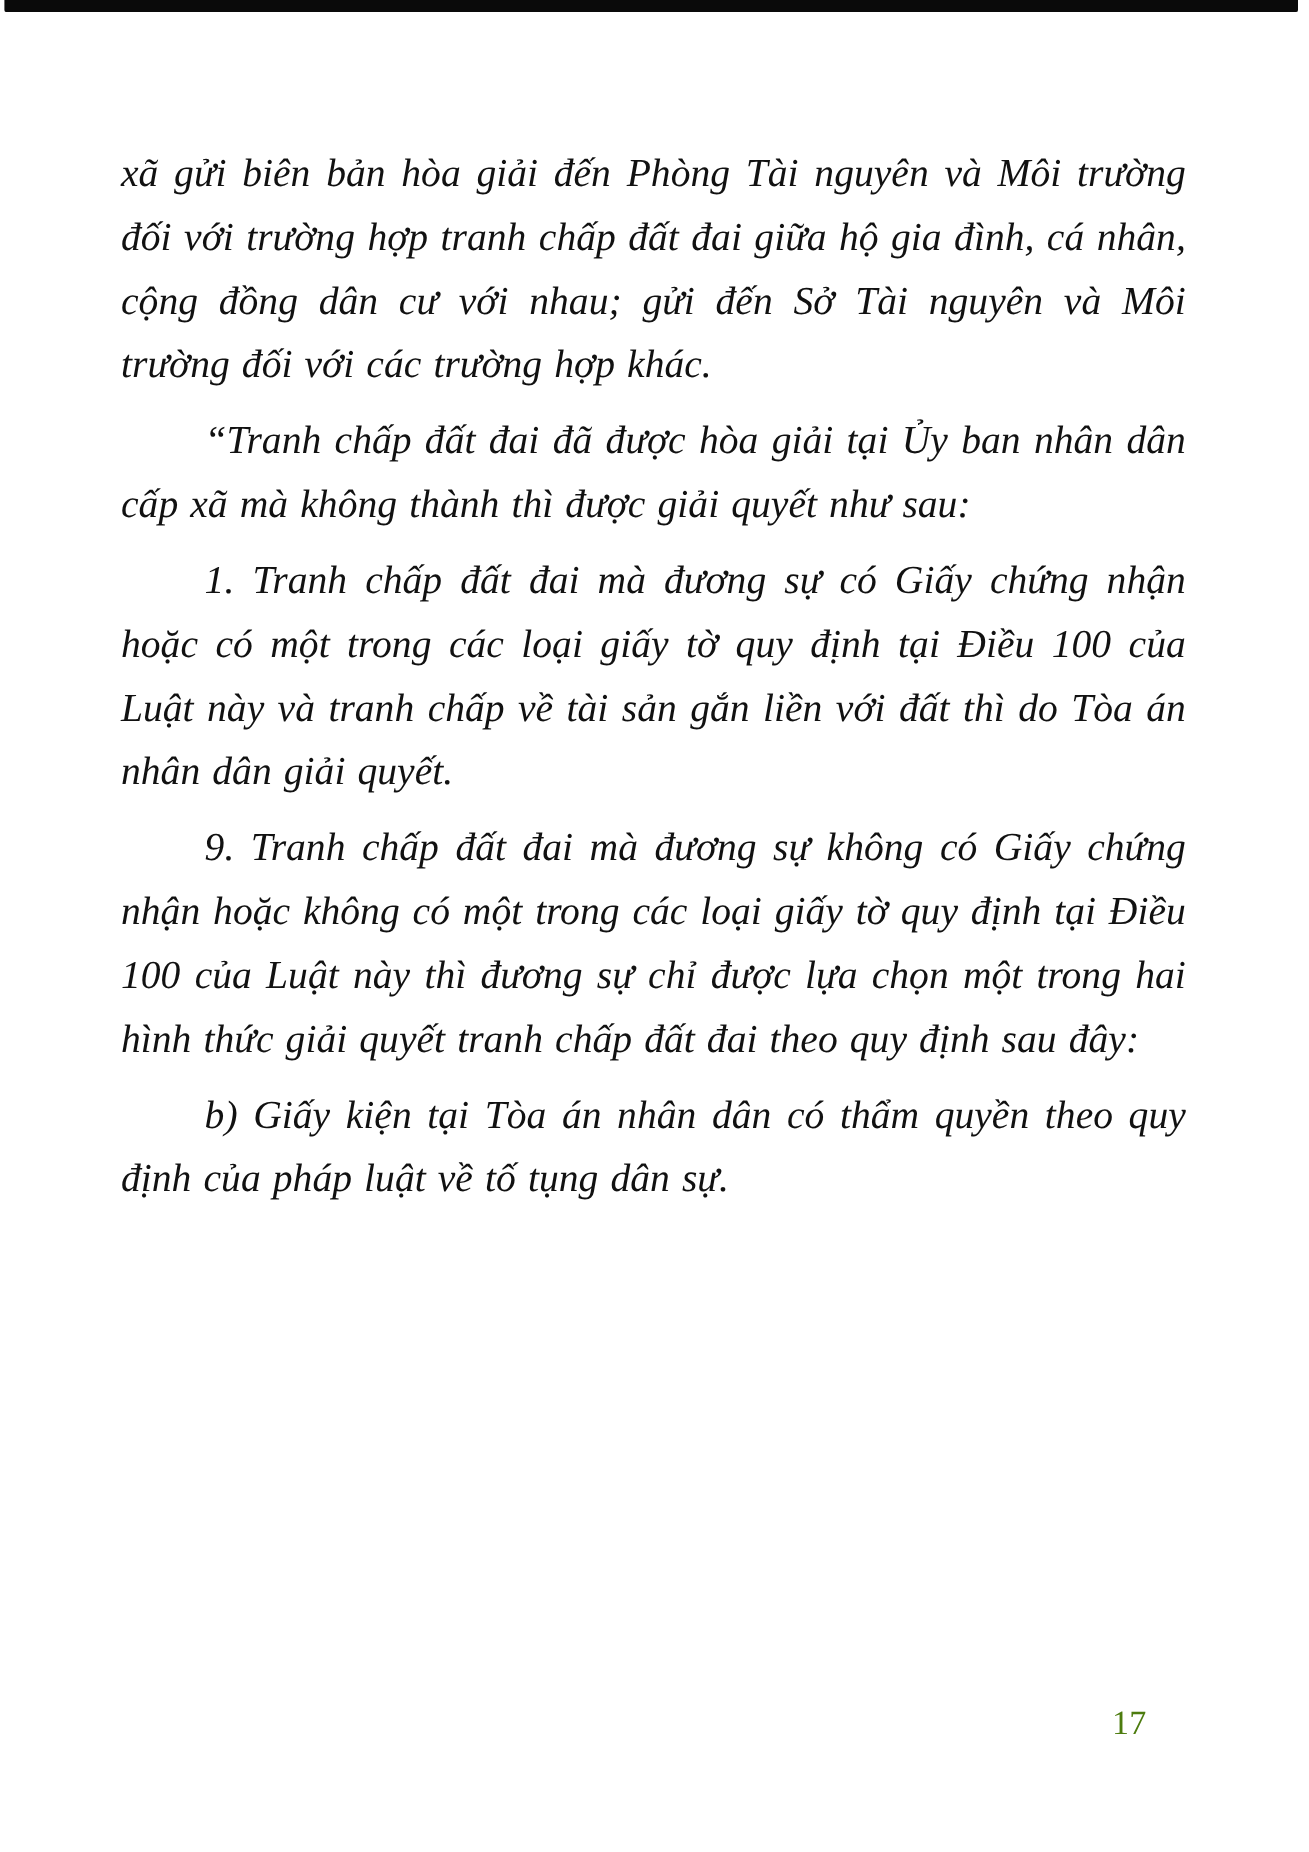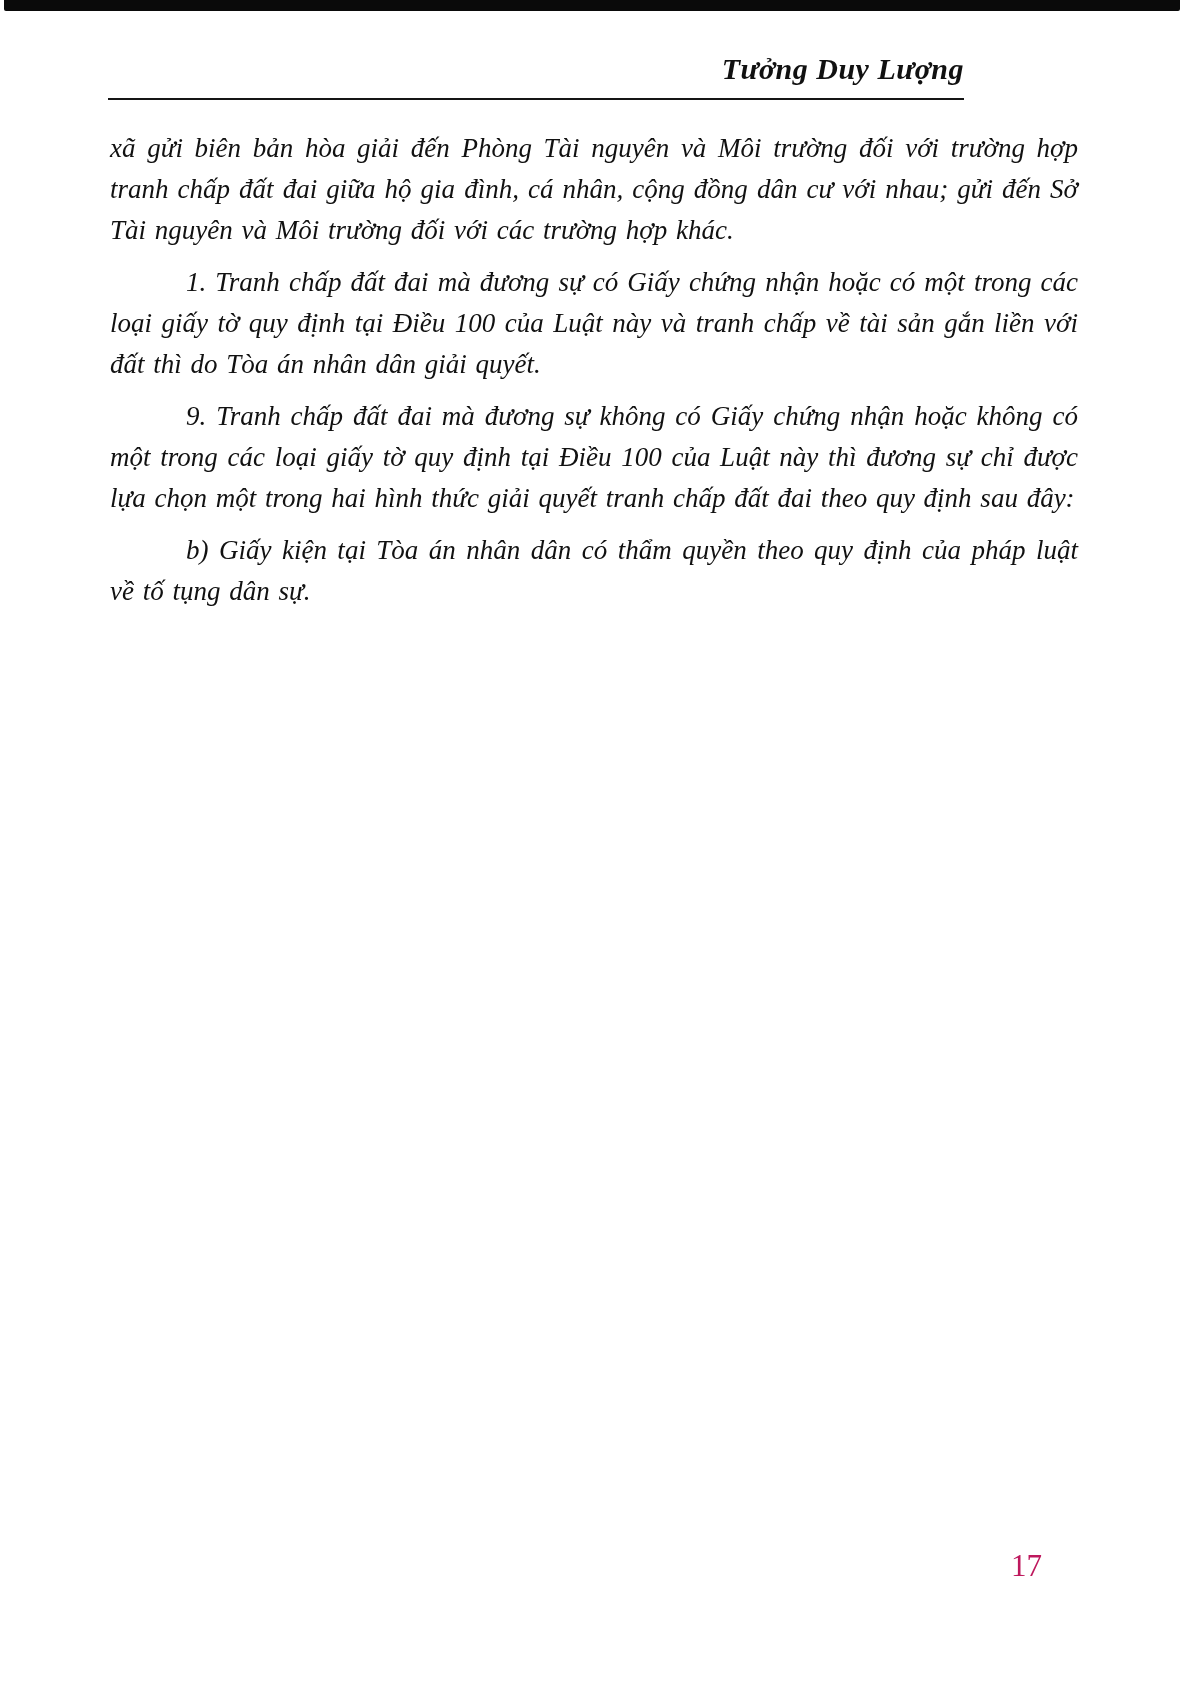--- a/index.html
+++ b/index.html
@@ -43,58 +43,56 @@
   }
   .content {
     position: absolute;
     top: 128px;
     left: 110px;
     width: 968px;
     text-align: justify;
   }
   .para {
     margin: 0 0 11px 0;
-    font-size: 27px;
-    line-height: 41px;
+    font-size: 36px;
+    line-height: 58px;
     text-indent: 76px;
     word-spacing: 2px;
   }
   .para.italic {
     font-style: italic;
   }
   .para.roman {
     font-style: normal;
   }
   .para.no-indent {
     text-indent: 0;
   }
   .page-footer {
     position: absolute;
     right: 148px;
     bottom: 100px;
   }
   .page-number {
     font-size: 31px;
     font-style: normal;
-    color: #be185d;
+    color: #4d7c0f;
   }
 </style>
 </head>
 <body>
 
 <div class="page">
 
   <div class="scan-bar"></div>
 
-  <header class="running-header">
-    <span class="author">Tưởng Duy Lượng</span>
-  </header>
 
   <main class="content" id="paragraphs">
       <p class="para italic no-indent">xã gửi biên bản hòa giải đến Phòng Tài nguyên và Môi trường đối với trường hợp tranh chấp đất đai giữa hộ gia đình, cá nhân, cộng đồng dân cư với nhau; gửi đến Sở Tài nguyên và Môi trường đối với các trường hợp khác.</p>
+      <p class="para italic">“Tranh chấp đất đai đã được hòa giải tại Ủy ban nhân dân cấp xã mà không thành thì được giải quyết như sau:</p>
       <p class="para italic">1. Tranh chấp đất đai mà đương sự có Giấy chứng nhận hoặc có một trong các loại giấy tờ quy định tại Điều 100 của Luật này và tranh chấp về tài sản gắn liền với đất thì do Tòa án nhân dân giải quyết.</p>
       <p class="para italic">9. Tranh chấp đất đai mà đương sự không có Giấy chứng nhận hoặc không có một trong các loại giấy tờ quy định tại Điều 100 của Luật này thì đương sự chỉ được lựa chọn một trong hai hình thức giải quyết tranh chấp đất đai theo quy định sau đây:</p>
       <p class="para italic">b) Giấy kiện tại Tòa án nhân dân có thẩm quyền theo quy định của pháp luật về tố tụng dân sự.</p>
     </main>
 
   <footer class="page-footer">
     <span class="page-number">17</span>
   </footer>
 
 </div>

